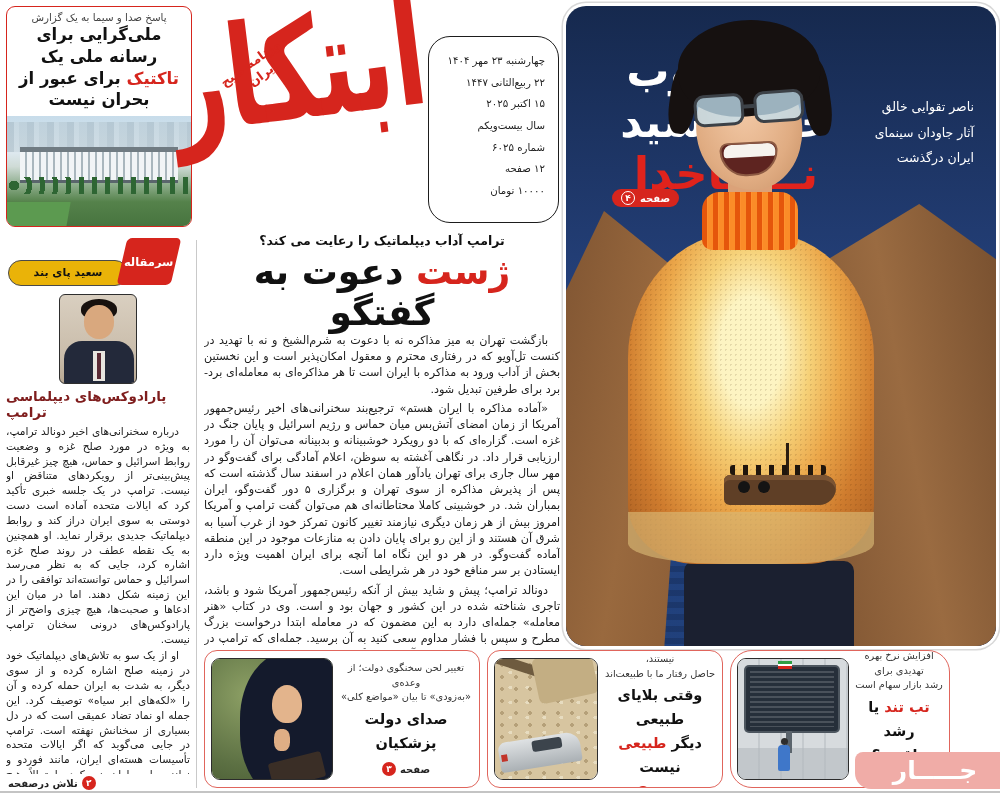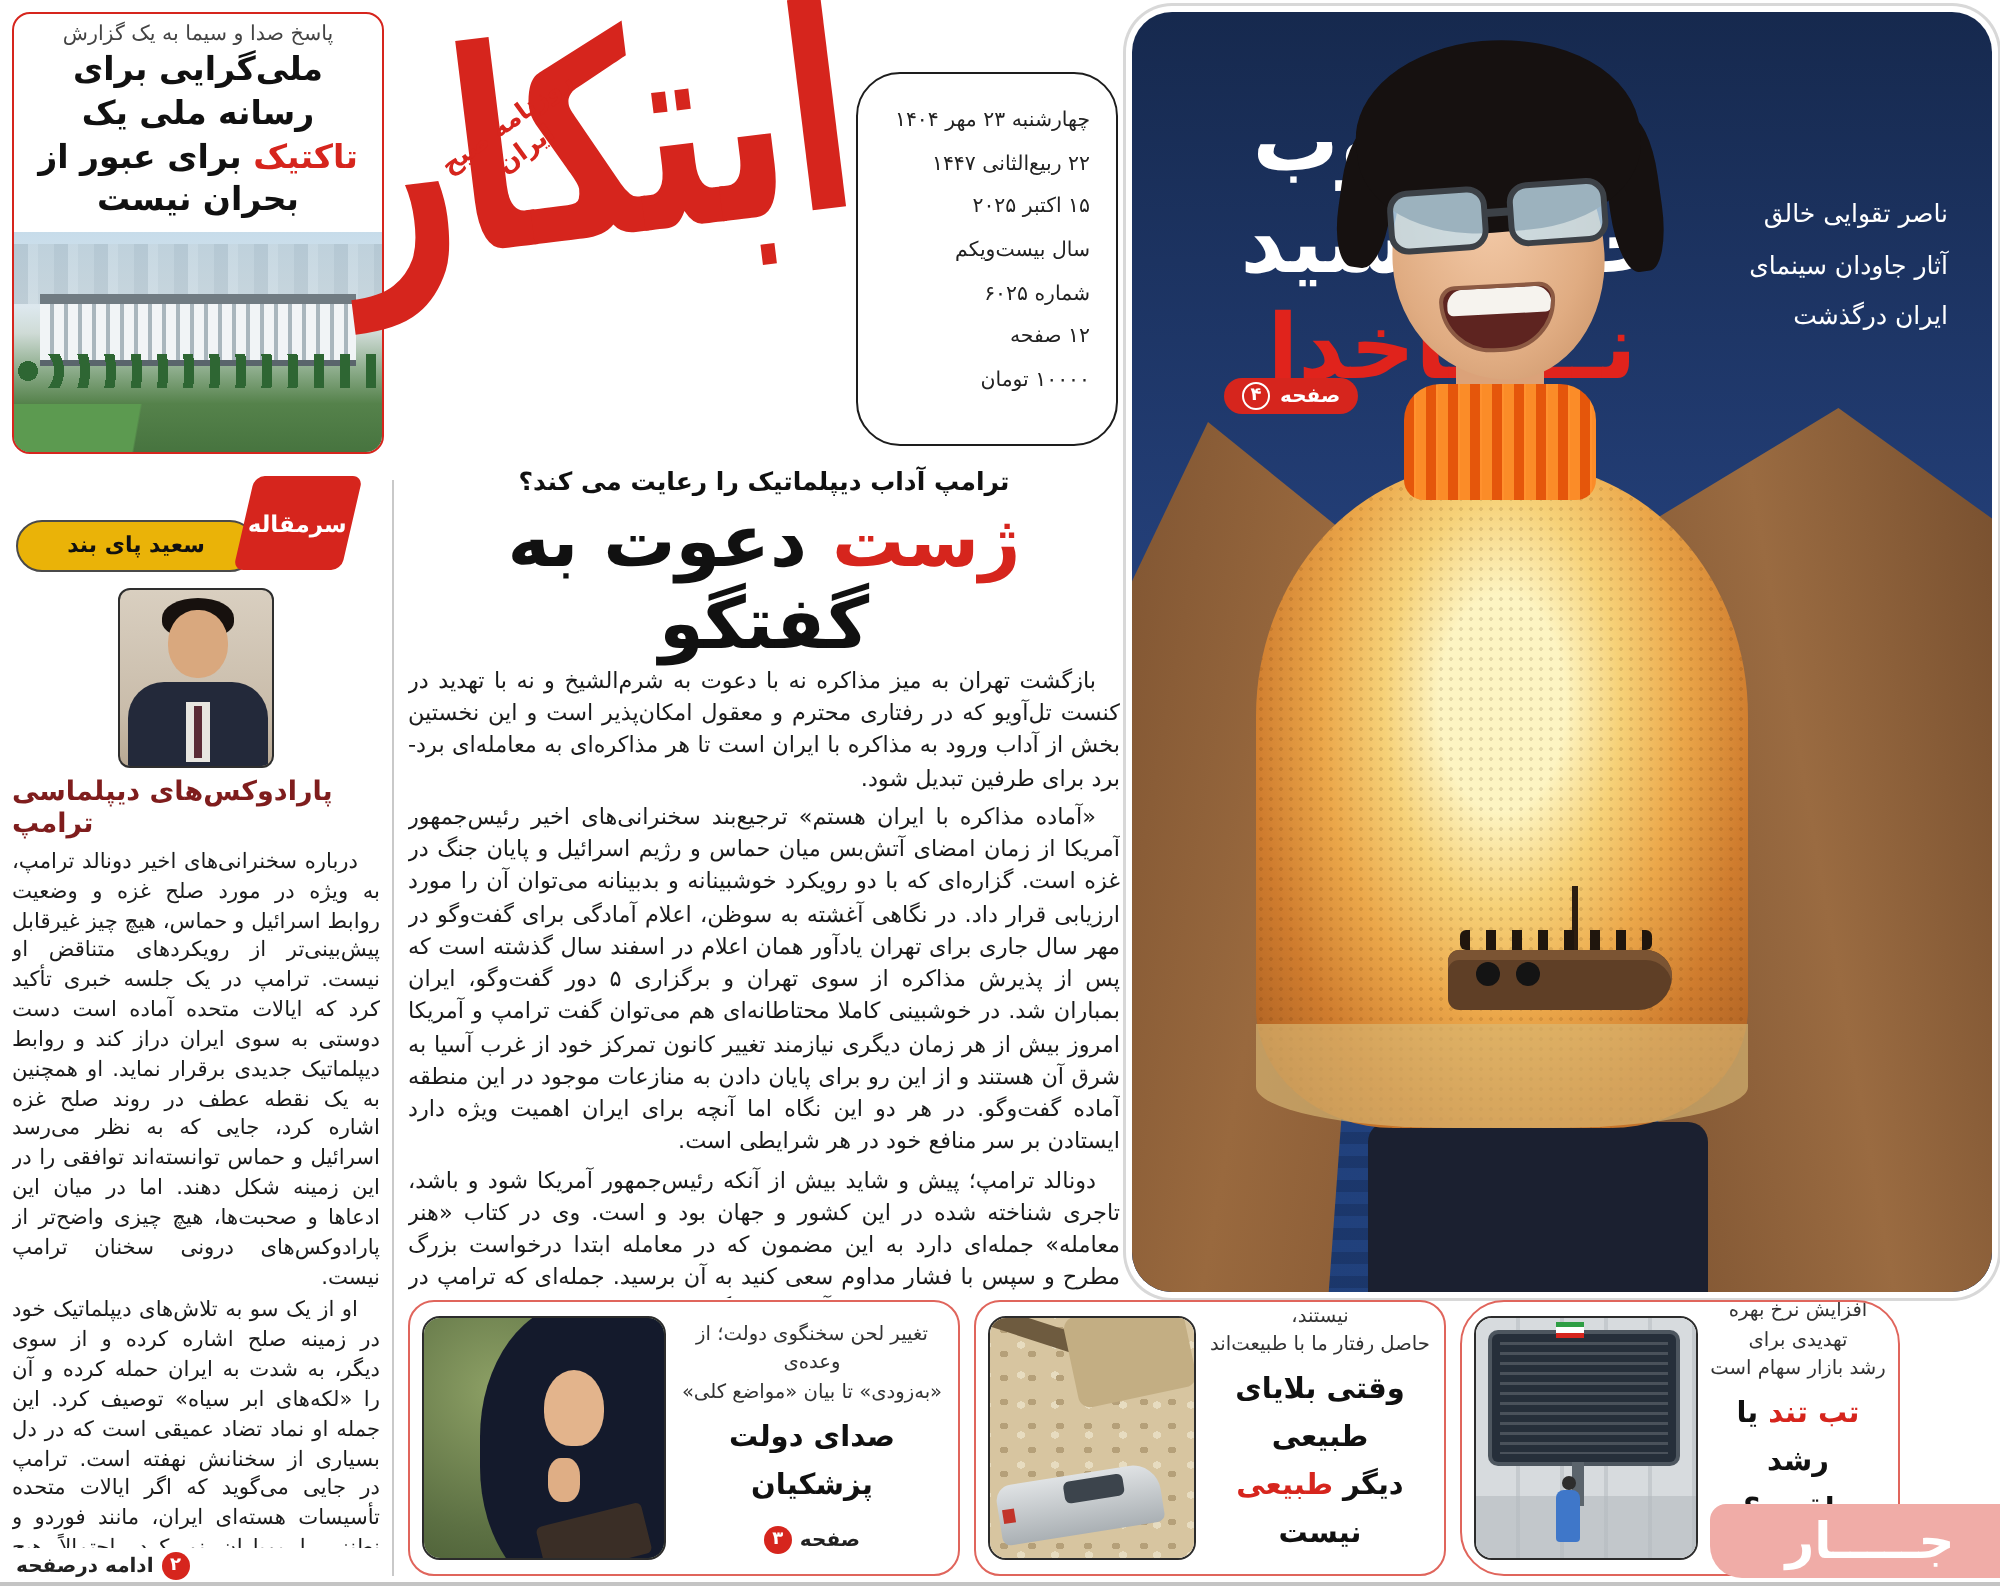--- a/index.html
+++ b/index.html
@@ -213,21 +213,21 @@
         <div class="ashirt"></div>
         <div class="atie"></div>
     </div>
     <div class="etitle">پارادوکس‌های دیپلماسی ترامپ</div>
     <div class="ebody">
       <p>درباره سخنرانی‌های اخیر دونالد ترامپ، به ویژه در مورد صلح غزه و وضعیت روابط اسرائیل و حماس، هیچ چیز غیرقابل پیش‌بینی‌تر از رویکردهای متناقض او نیست. ترامپ در یک جلسه خبری تأکید کرد که ایالات متحده آماده است دست دوستی به سوی ایران دراز کند و روابط دیپلماتیک جدیدی برقرار نماید. او همچنین به یک نقطه عطف در روند صلح غزه اشاره کرد، جایی که به نظر می‌رسد اسرائیل و حماس توانسته‌اند توافقی را در این زمینه شکل دهند. اما در میان این ادعاها و صحبت‌ها، هیچ چیزی واضح‌تر از پارادوکس‌های درونی سخنان ترامپ نیست.</p>
       <p>او از یک سو به تلاش‌های دیپلماتیک خود در زمینه صلح اشاره کرده و از سوی دیگر، به شدت به ایران حمله کرده و آن را «لکه‌های ابر سیاه» توصیف کرد. این جمله او نماد تضاد عمیقی است که در دل بسیاری از سخنانش نهفته است. ترامپ در جایی می‌گوید که اگر ایالات متحده تأسیسات هسته‌ای ایران، مانند فوردو و نطنز، را بمباران نمی‌کرد، احتمالاً هیچ صلحی بین حماس و اسرائیل برقرار نمی‌شد. این ادعا، در نگاه اول، بیش از حد شبیه یک توجیه برای اقدامات نظامی ایالات متحده به نظر می‌رسد و به نوعی می‌خواهد نقش آمریکا را به‌عنوان بازیگری اصلی در تحولات خاورمیانه به نمایش بگذارد.</p>
 
     </div>
     <div class="econt">
-      <span class="lbl">ادامه درصفحه</span>
+      <span class="lbl">تلاش درصفحه</span>
       <span class="pcirc">۲</span>
     </div>
   </div>
 
   <div class="vrule"></div>
   <div class="bline"></div>
 
   <div id="logo">
     <div class="cal">ابتکار</div>
     <div class="tag">روزنامه صبح ایران</div>

